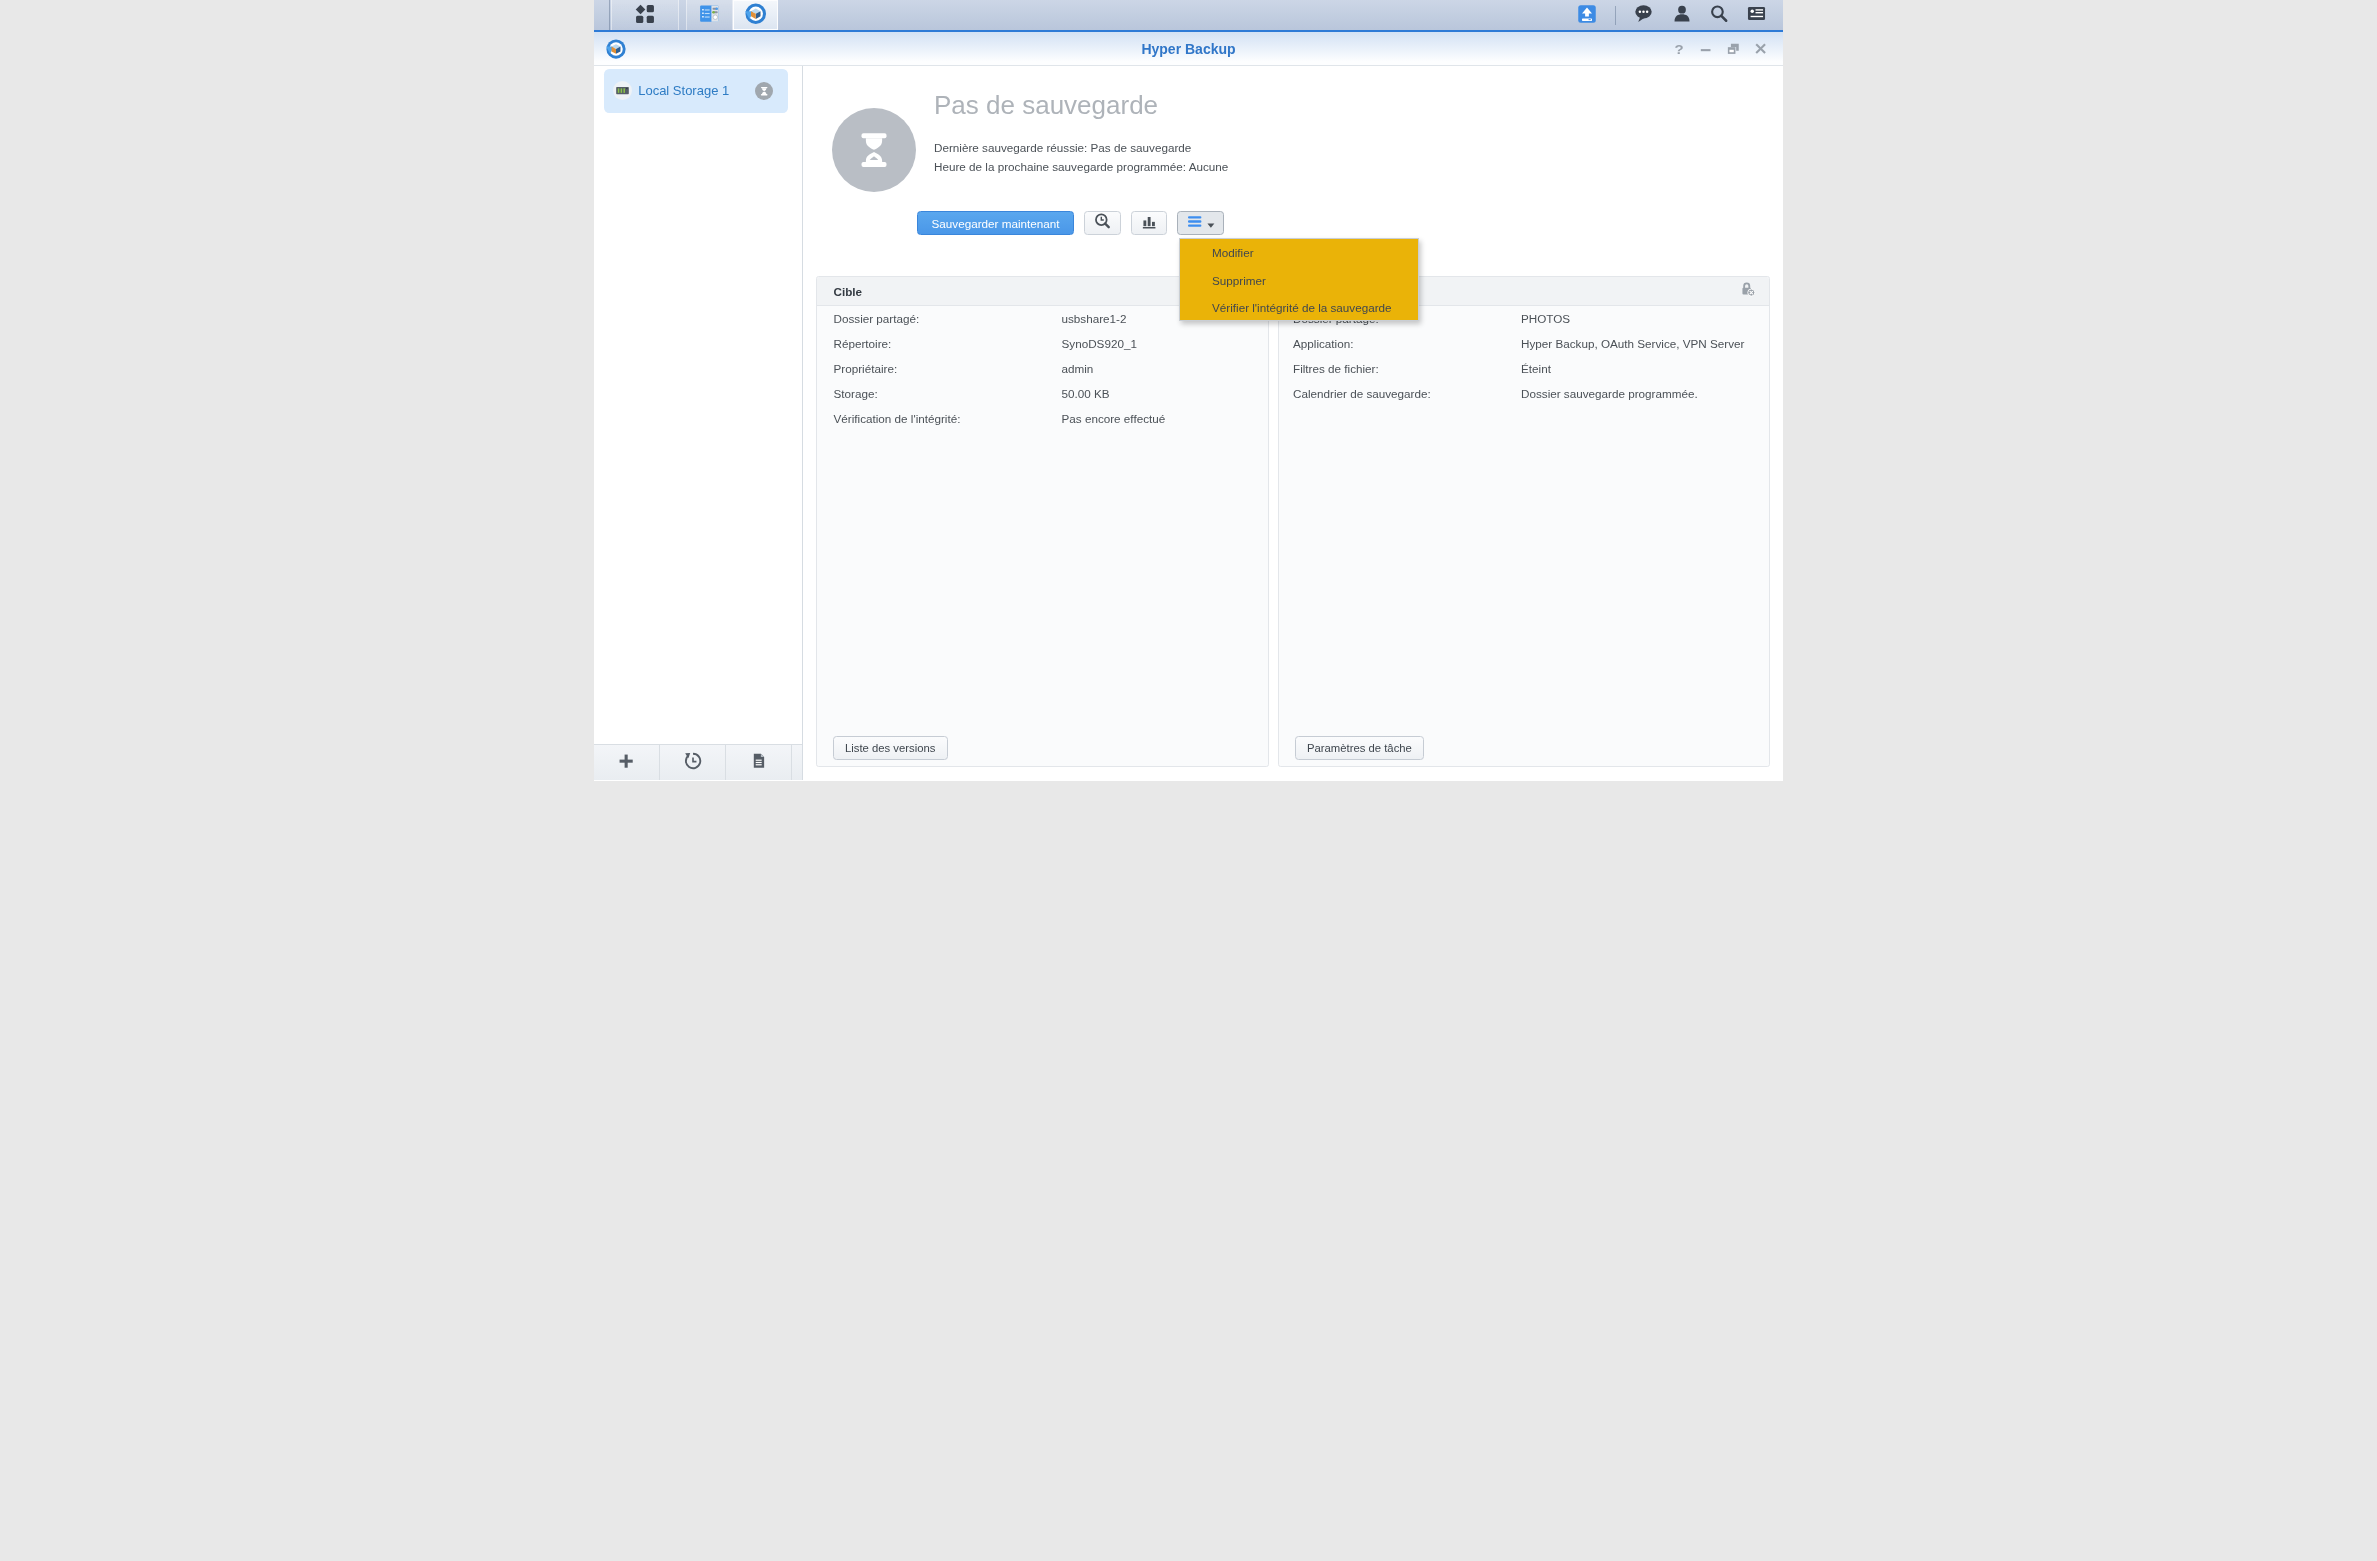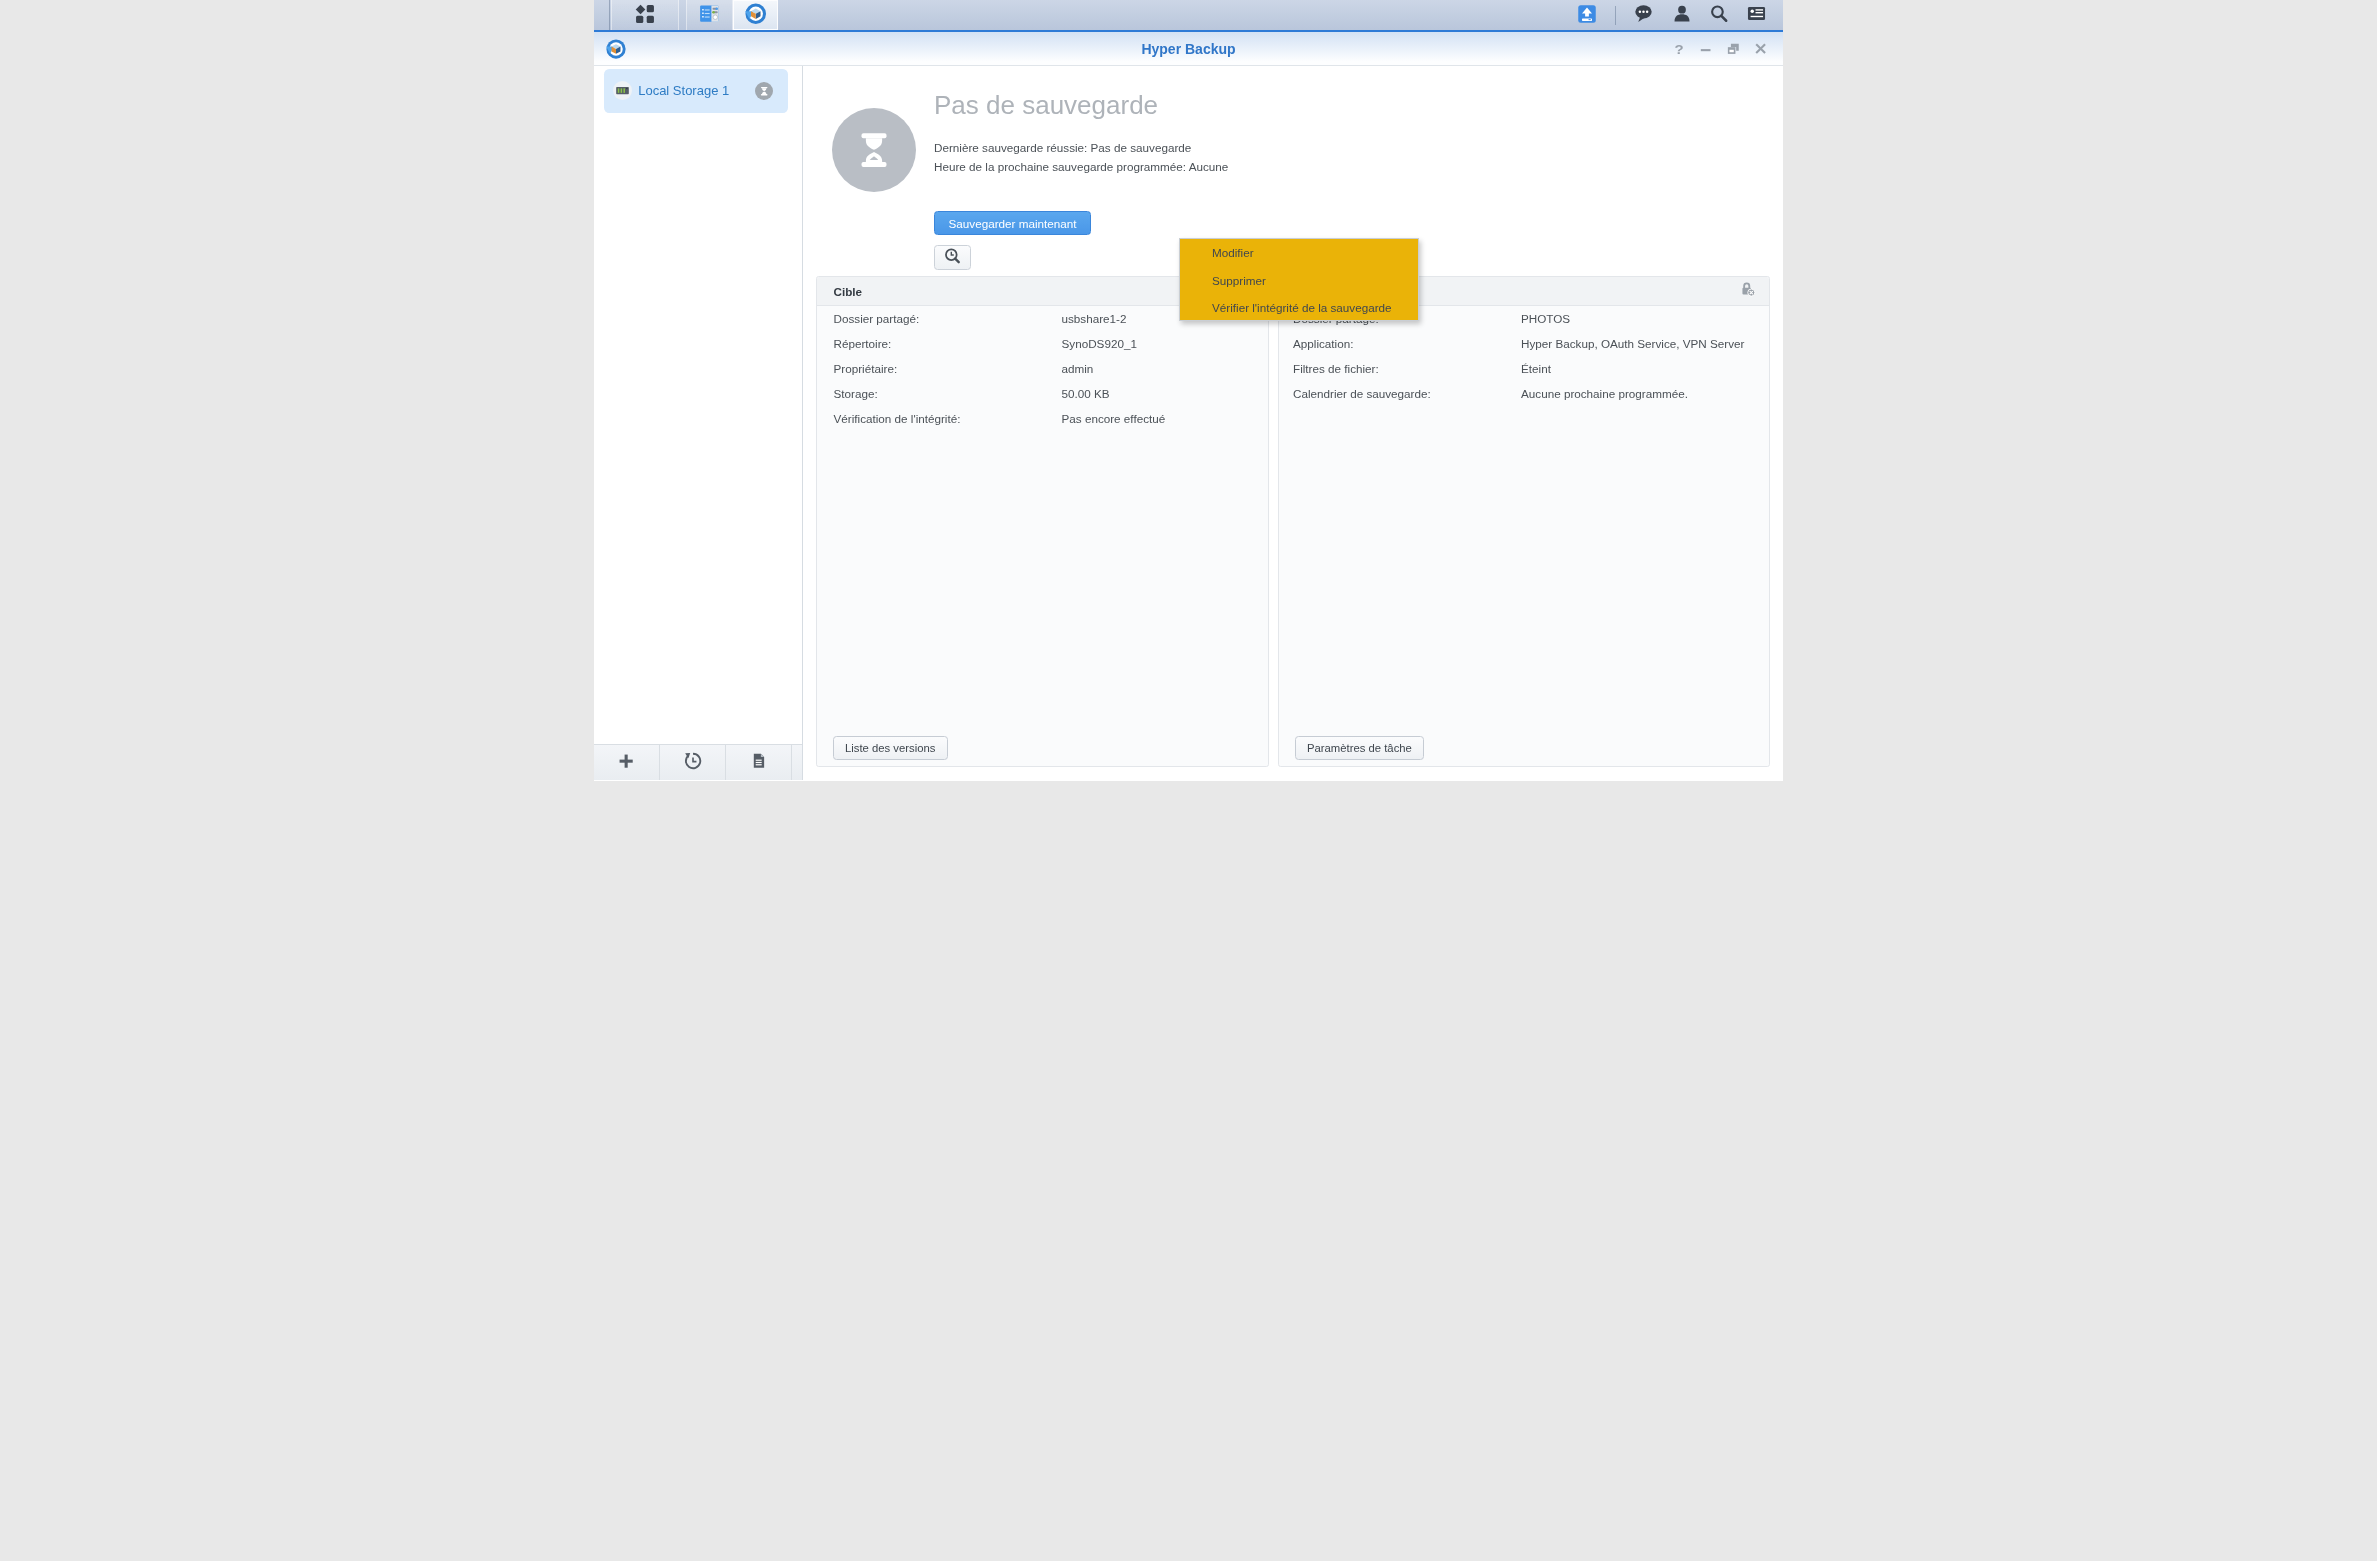--- a/index.html
+++ b/index.html
@@ -57,21 +57,21 @@
 
   
   .big-badge{ position:absolute; left:29px; top:42px; width:84px; height:84px; border-radius:50%;
     background:var(--status-circle,#b9bec5); display:flex; align-items:center; justify-content:center; }
   .status-heading{ position:absolute; left:131px; top:23.5px; font-size:26px; font-weight:400;
     color:var(--heading-gray,#aeb3b9); }
   .status-line1{ position:absolute; left:131px; top:75px; font-size:11.7px; color:#4b5157; }
   .status-line2{ position:absolute; left:131px; top:94px; font-size:11.7px; color:#4b5157; }
 
   
-  .actions{ position:absolute; left:131px; top:145px; display:flex; gap:10px;flex-direction:column; }
+  .actions{ position:absolute; left:114px; top:145px; display:flex; gap:10px; }
   .btn-primary{ width:157px; height:24.4px; border-radius:3.5px; cursor:pointer;
     border:0.9px solid #3a86db; background:linear-gradient(#5aa7ee,#4a97e8);
     color:#fff; font-size:11.7px; font-family:inherit; }
   .btn-icon{ height:24.4px; border-radius:3.5px; cursor:pointer;
     border:0.9px solid #ccd2d9; background:linear-gradient(#fbfcfd,#eef1f4);
     display:flex; align-items:center; justify-content:center; }
   .btn-icon.b1{ width:37px; }
   .btn-icon.b2{ width:36px; }
   .btn-icon.menu{ width:47px; gap:4.4px; border-color:#a9b1ba; background:#e3e7eb; }
 
@@ -397,21 +397,21 @@
             <div class="field-row">
               <span class="field-label">Application:</span>
               <span class="field-value">Hyper Backup, OAuth Service, VPN Server</span>
             </div>
             <div class="field-row">
               <span class="field-label">Filtres de fichier:</span>
               <span class="field-value">Éteint</span>
             </div>
             <div class="field-row">
               <span class="field-label">Calendrier de sauvegarde:</span>
-              <span class="field-value">Aucune prochaine programmée.</span>
+              <span class="field-value">Dossier sauvegarde programmée.</span>
             </div>
           </div>
           <button class="panel-footer-btn">Paramètres de tâche</button>
         </div>
 
       </section>
     </div>
   </div>
 </div>
 

